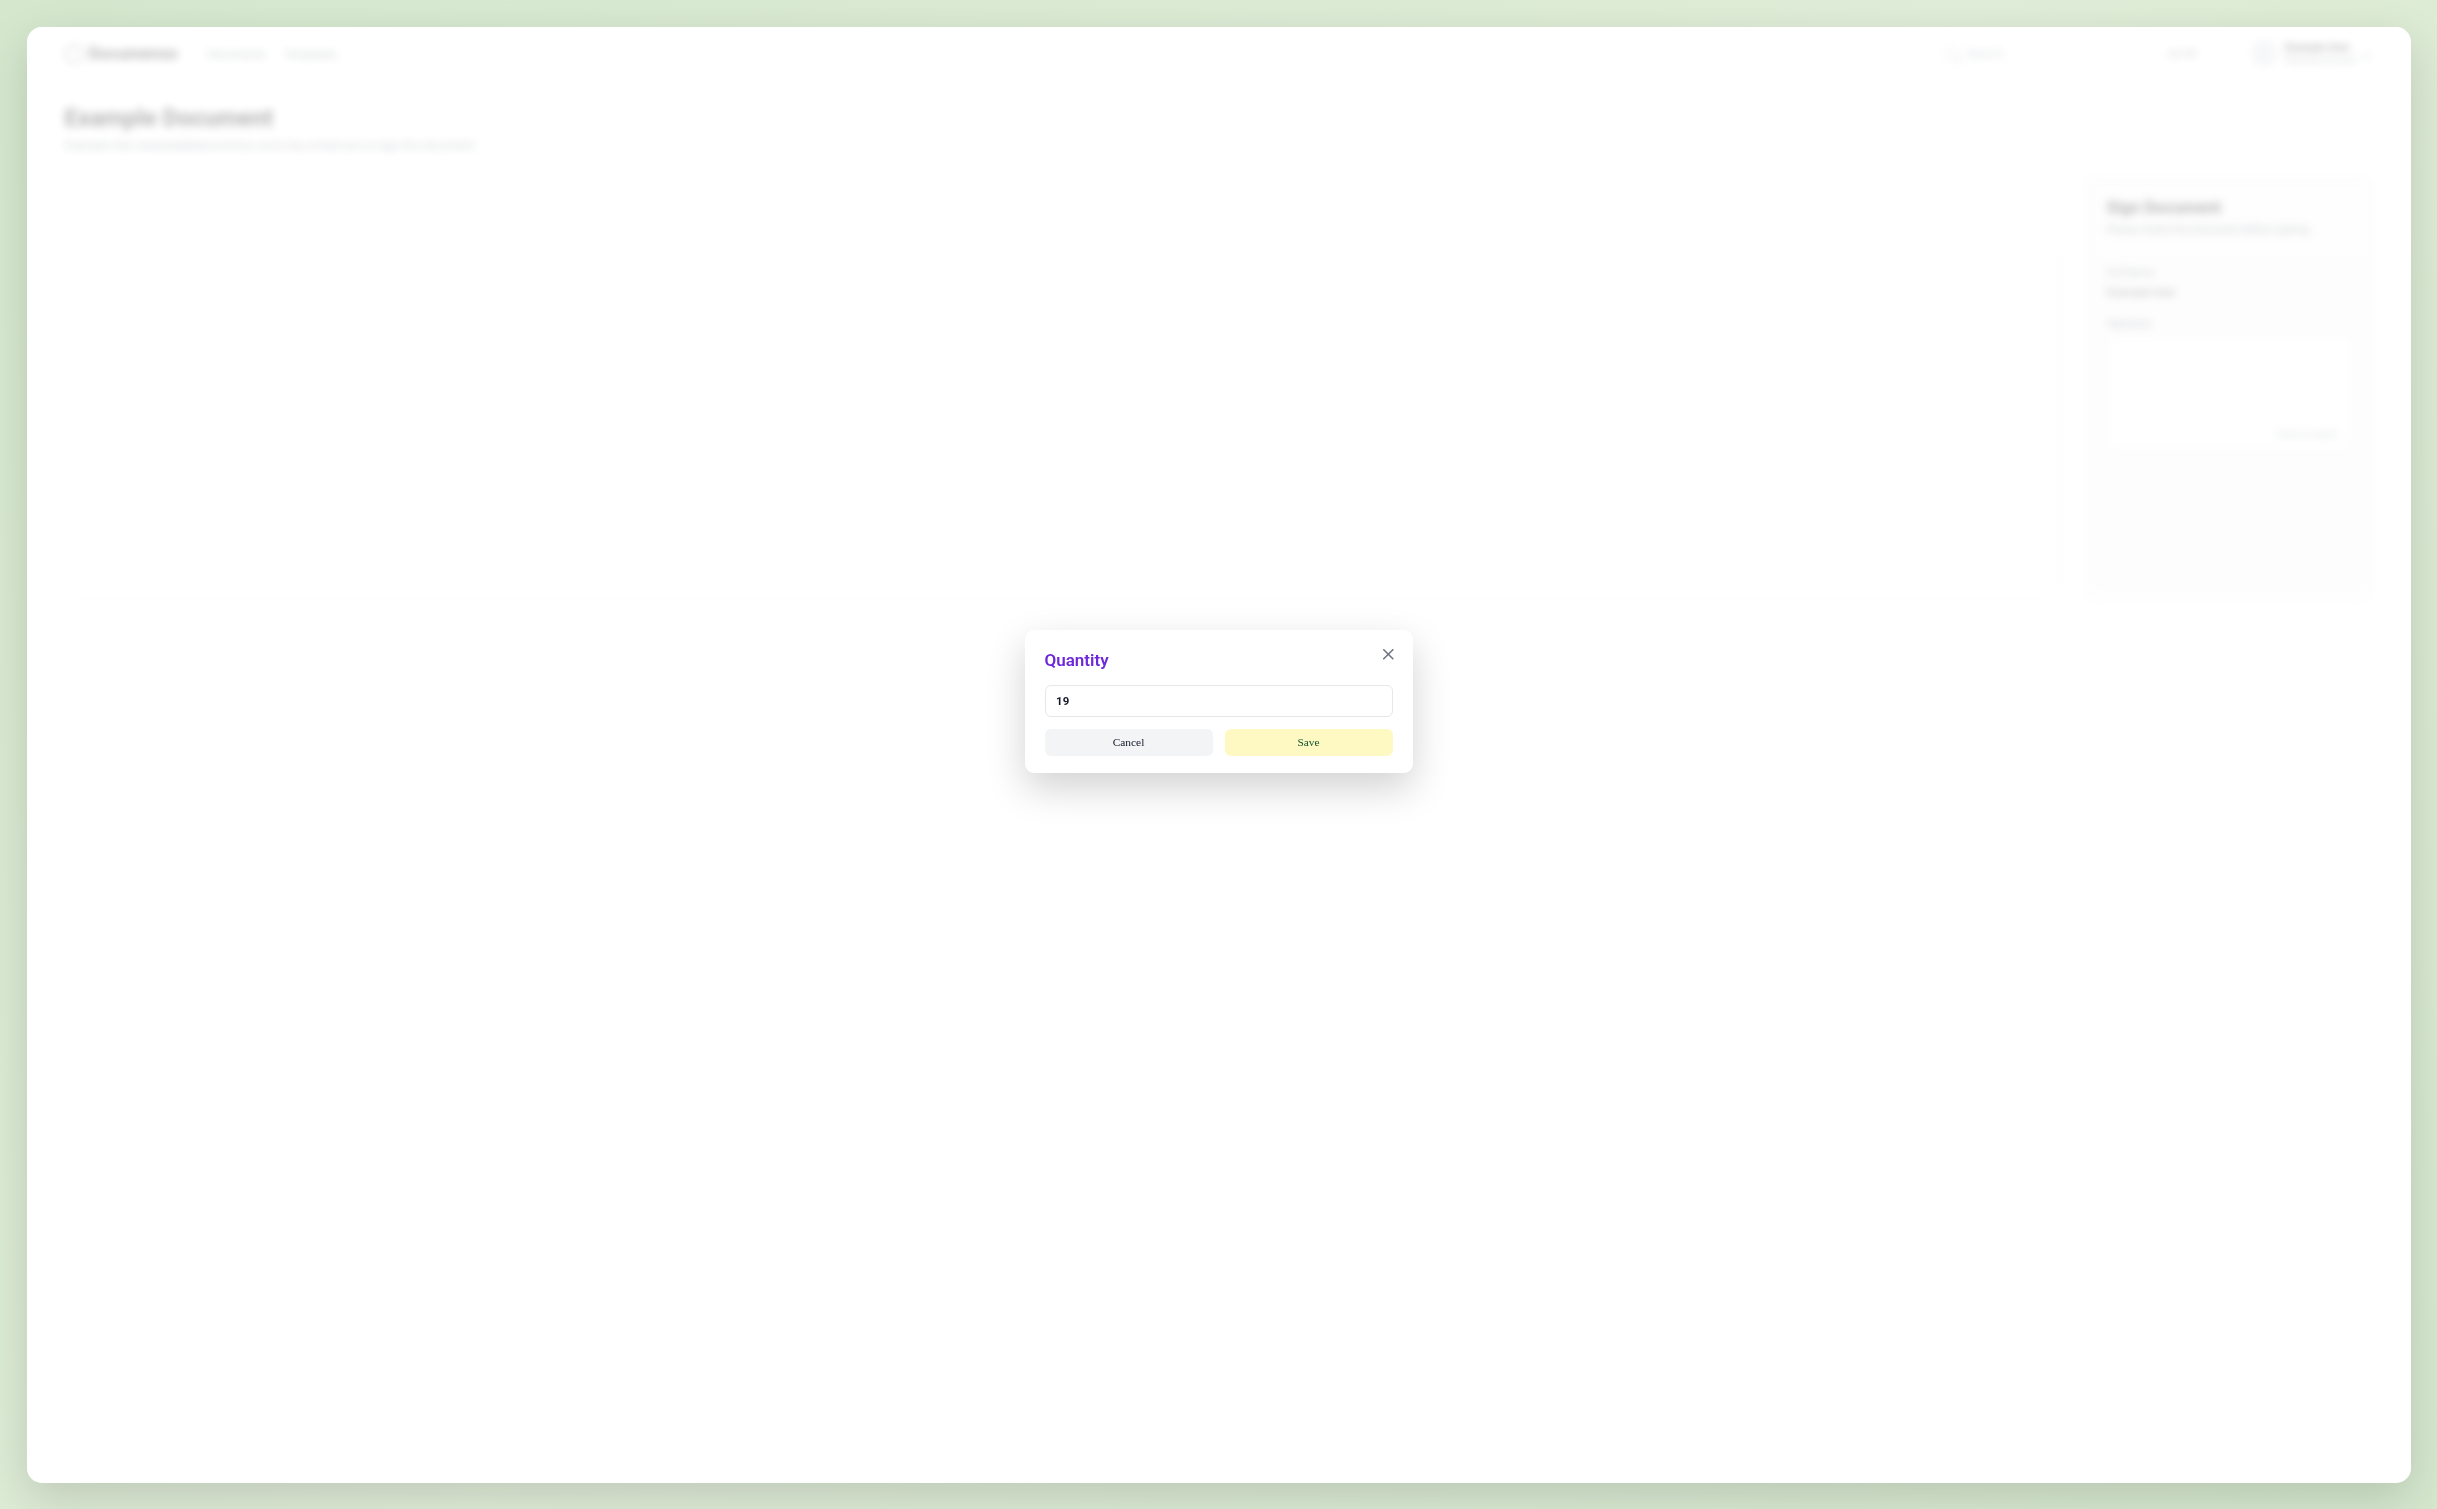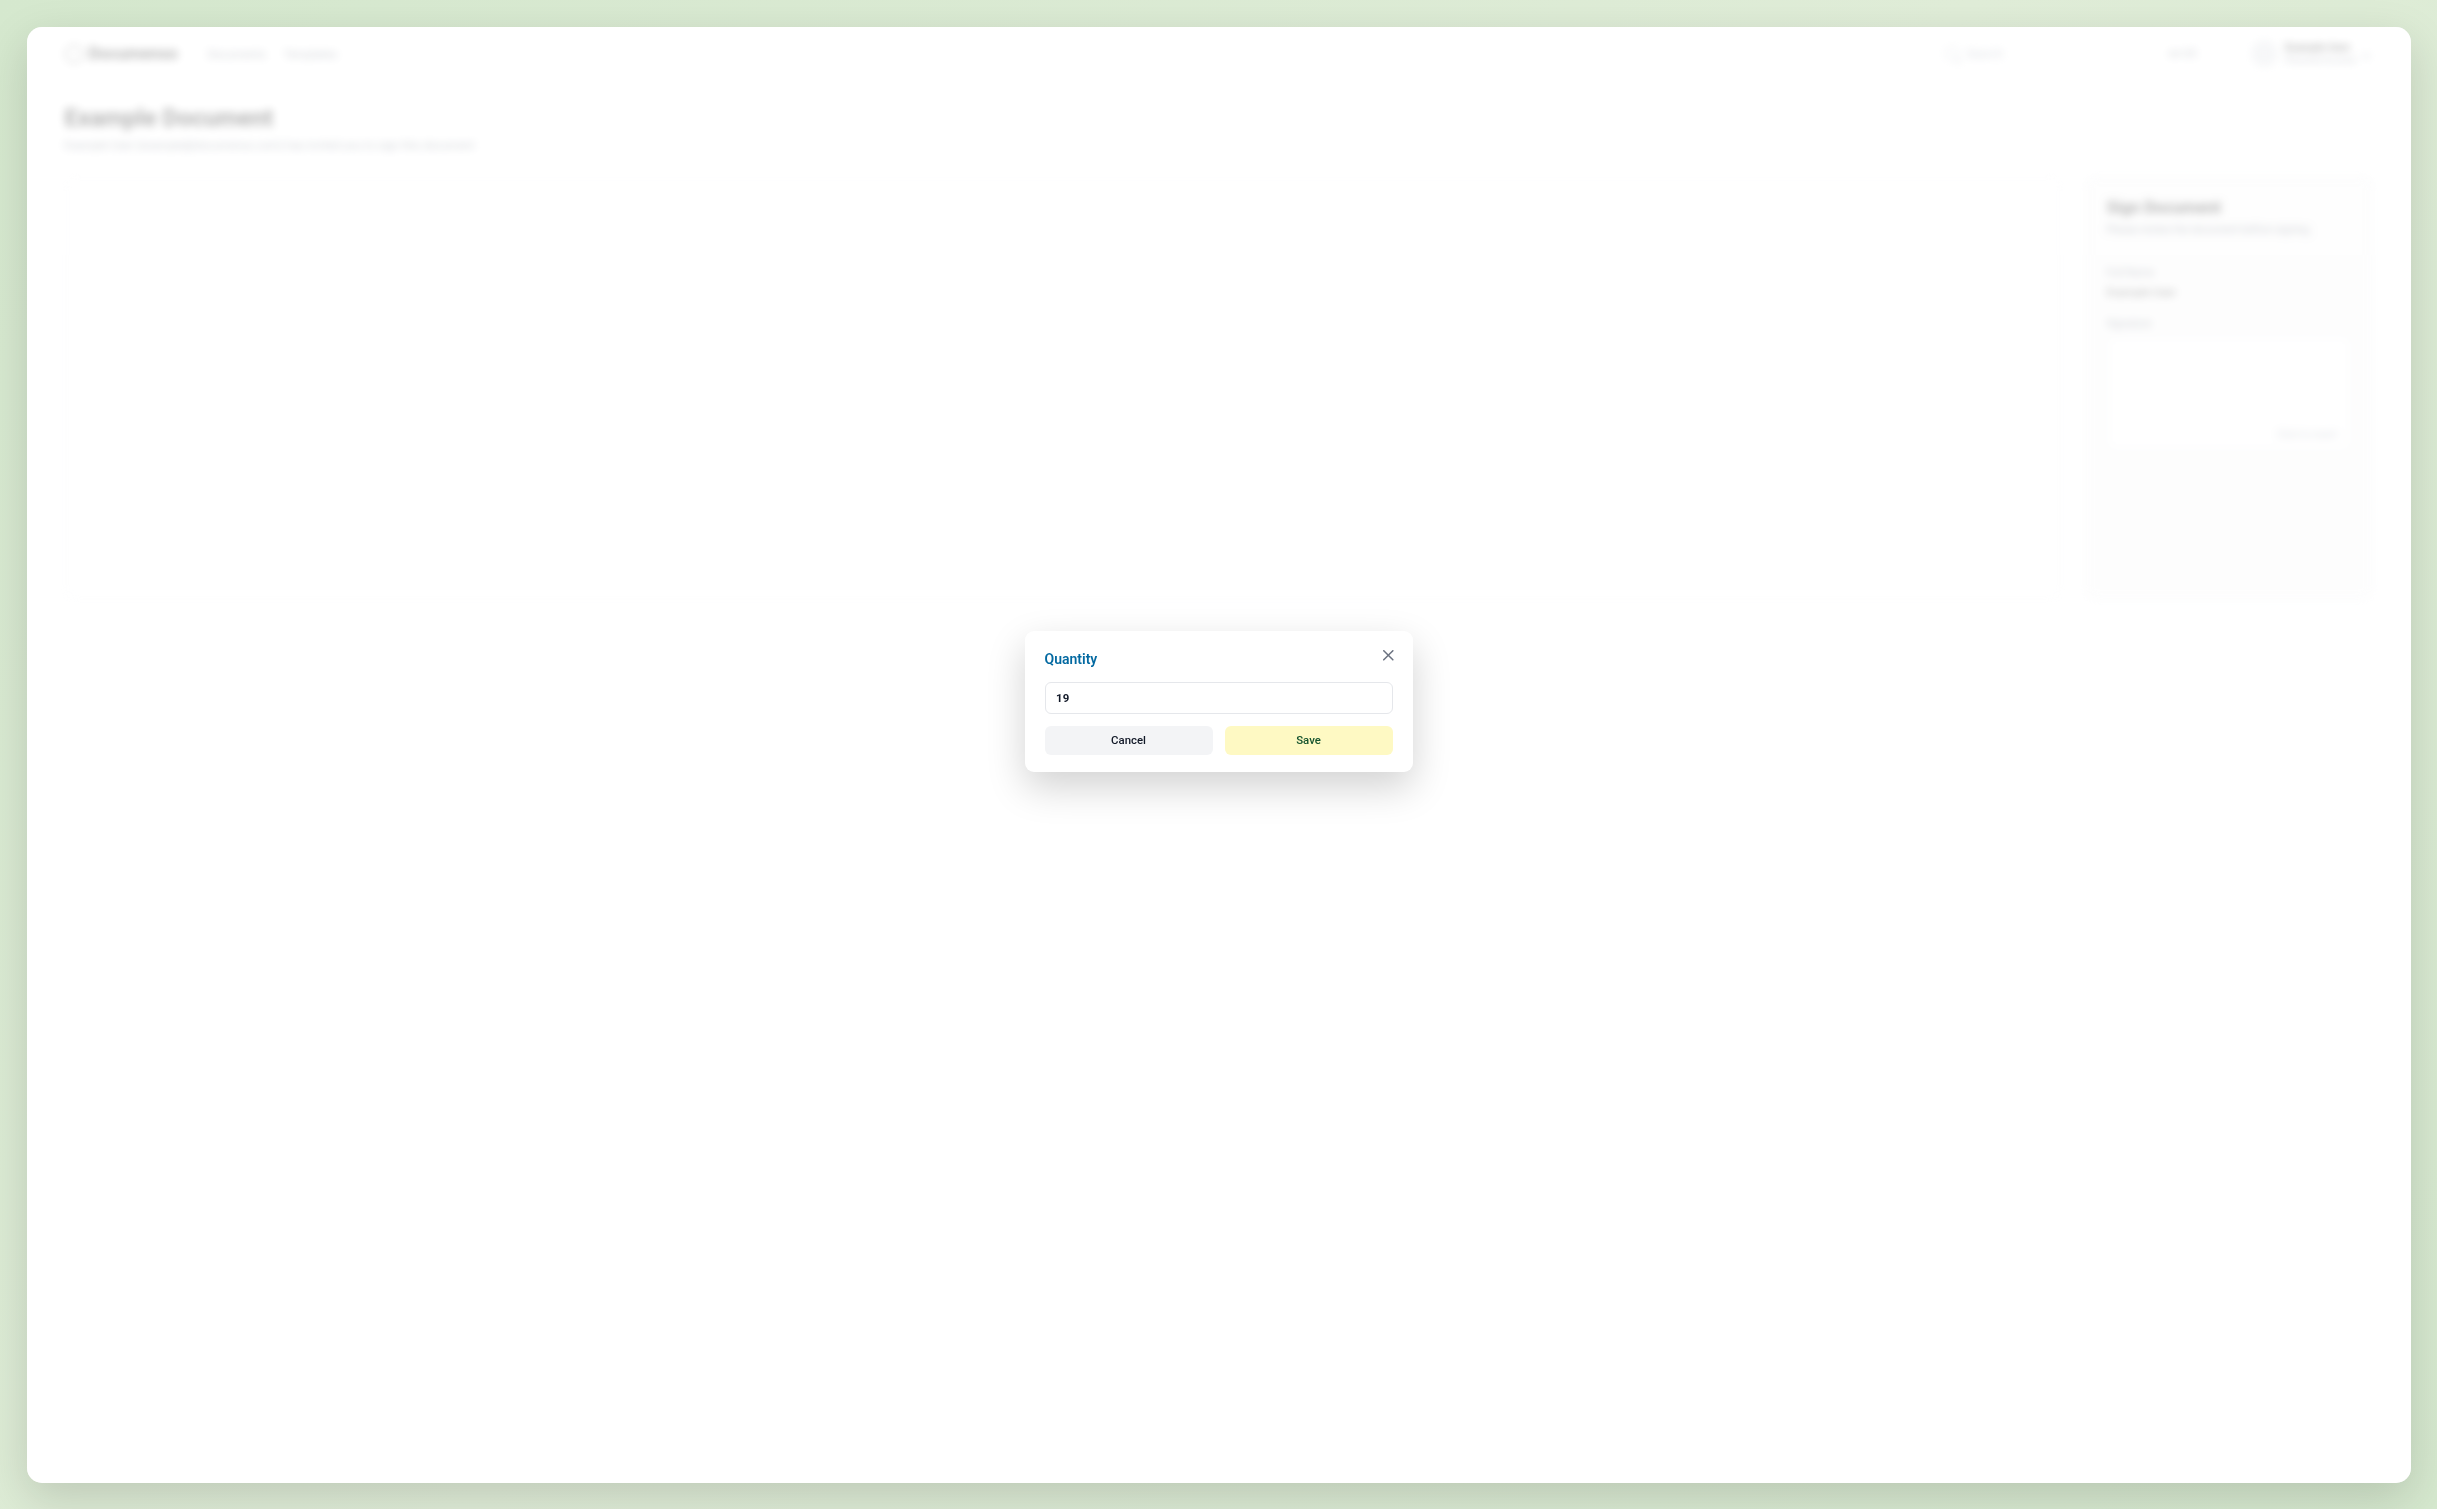--- a/index.html
+++ b/index.html
@@ -237,23 +237,23 @@
     .modal {
       background: white;
       border-radius: 9px;
       width: 388px;
       padding: 20px 20px 16.7px 20px;
       box-shadow: 0 15px 38px rgba(0,0,0,0.18);
       position: relative;
     }
 
     .modal-title {
-      font-size: 14px;
+      font-size: 17px;
       font-weight: 600;
-      color: #0369a1;
+      color: #6d28d9;
       margin-bottom: 15px;
     }
 
     .modal-close {
       position: absolute;
       top: 15px;
       right: 15px;
       width: 18px;
       height: 18px;
       display: flex;
@@ -276,20 +276,21 @@
       color: #111827;
       margin-bottom: 12px;
       outline: none;
       font-family: inherit;
       font-weight: bold;
     }
 
     .modal-buttons {
       display: flex;
       gap: 12px;
+      font-family: Liberation Serif, serif;
     }
 
     .btn {
       flex: 1;
       padding: 7.6px 12px;
       border-radius: 6px;
       font-size: 11.4px;
       font-weight: 500;
       border: none;
       cursor: pointer;

